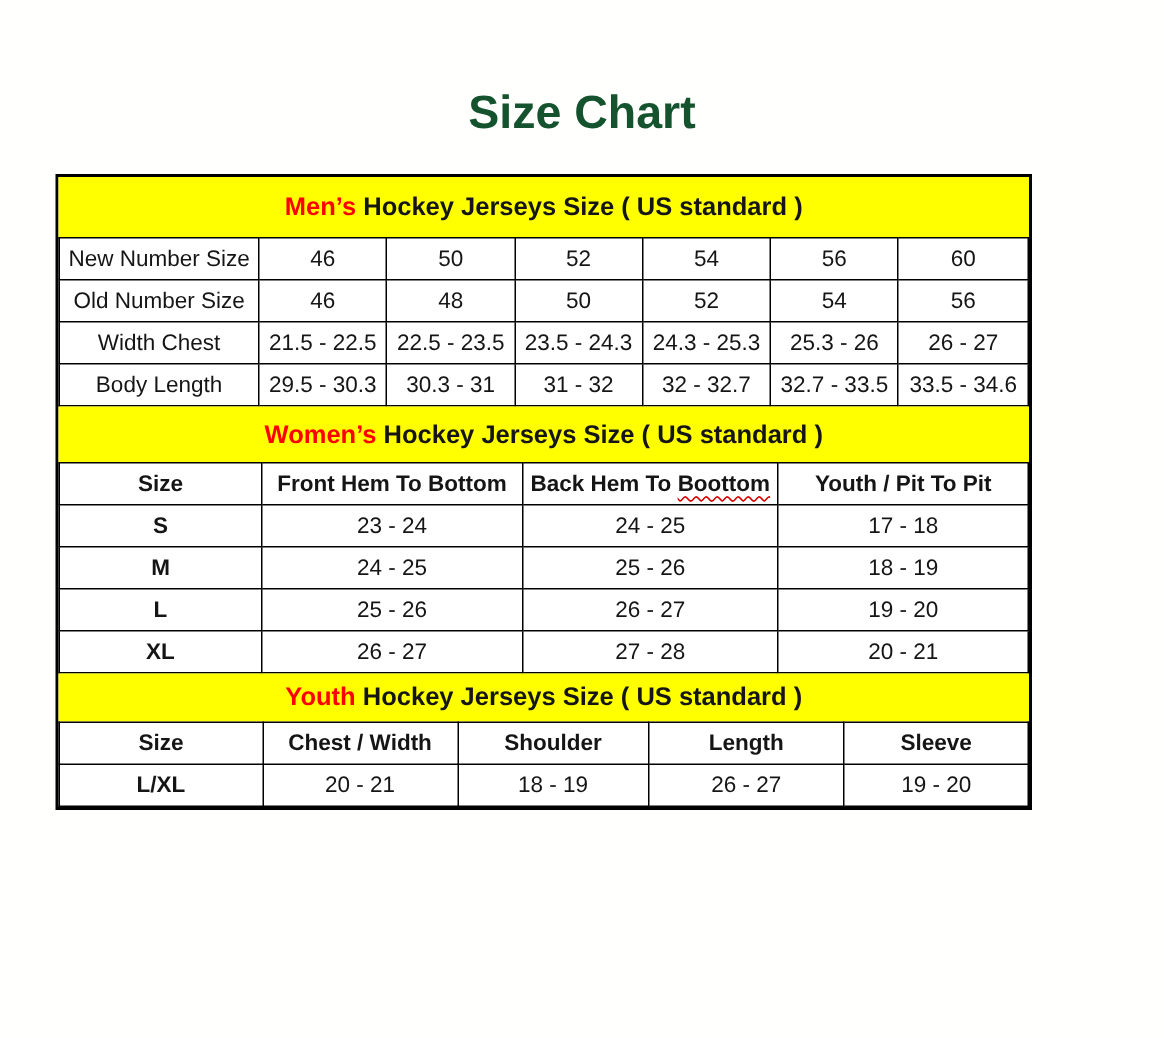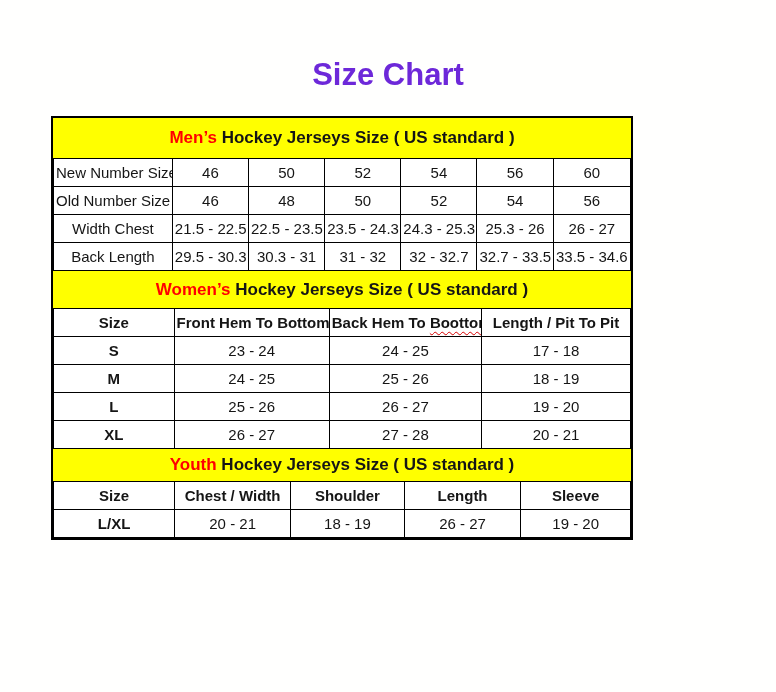--- a/index.html
+++ b/index.html
@@ -11,25 +11,25 @@
     color: #151515;
     overflow: hidden;
   }
   .page-title {
     margin: 0;
     padding-top: 56px;
     text-align: center;
     font-size: 31px;
     line-height: 38px;
     font-weight: 700;
-    color: #6d28d9;
+    color: #14532d;
   }
   .chart-wrap {
-    width: 582px;
-    margin: 22px 0 0 51px;
+    width: 651px;
+    margin: 22px 0 0 37px;
     border: 2px solid #000;
     background: #fff;
   }
   .band {
     background: #ffff00;
     text-align: center;
     font-weight: 700;
     font-size: 17px;
   }
   .band-men   { height: 40px; line-height: 40px; }
@@ -104,21 +104,21 @@
     <tr>
       <td>Width Chest</td>
       <td>21.5 - 22.5</td>
       <td>22.5 - 23.5</td>
       <td>23.5 - 24.3</td>
       <td>24.3 - 25.3</td>
       <td>25.3 - 26</td>
       <td>26 - 27</td>
     </tr>
     <tr>
-      <td>Back Length</td>
+      <td>Body Length</td>
       <td>29.5 - 30.3</td>
       <td>30.3 - 31</td>
       <td>31 - 32</td>
       <td>32 - 32.7</td>
       <td>32.7 - 33.5</td>
       <td>33.5 - 34.6</td>
     </tr>
   </tbody>
     </table>
 
@@ -129,21 +129,21 @@
       <col style="width:20.9%">
         <col style="width:26.9%">
         <col style="width:26.4%">
         <col style="width:25.8%">
     </colgroup>
     <tbody>
         <tr>
       <th>Size</th>
       <th>Front Hem To Bottom</th>
       <th><span>Back Hem To</span> <span class="wavy">Boottom</span></th>
-      <th>Length / Pit To Pit</th>
+      <th>Youth / Pit To Pit</th>
     </tr>
     <tr>
       <td>S</td>
       <td>23 - 24</td>
       <td>24 - 25</td>
       <td>17 - 18</td>
     </tr>
     <tr>
       <td>M</td>
       <td>24 - 25</td>

